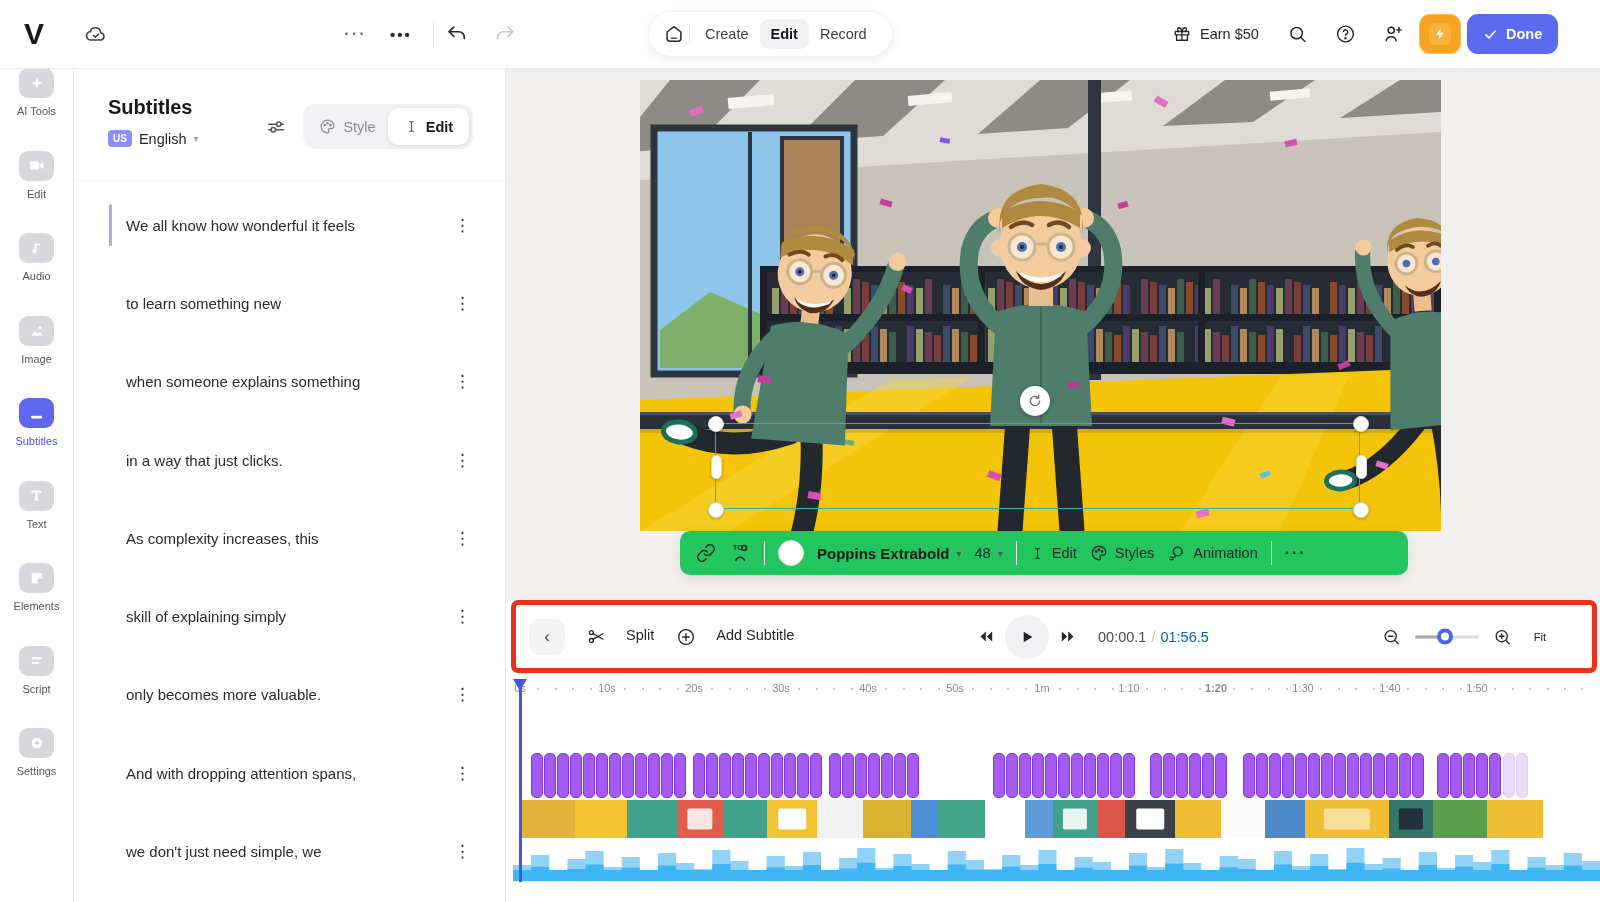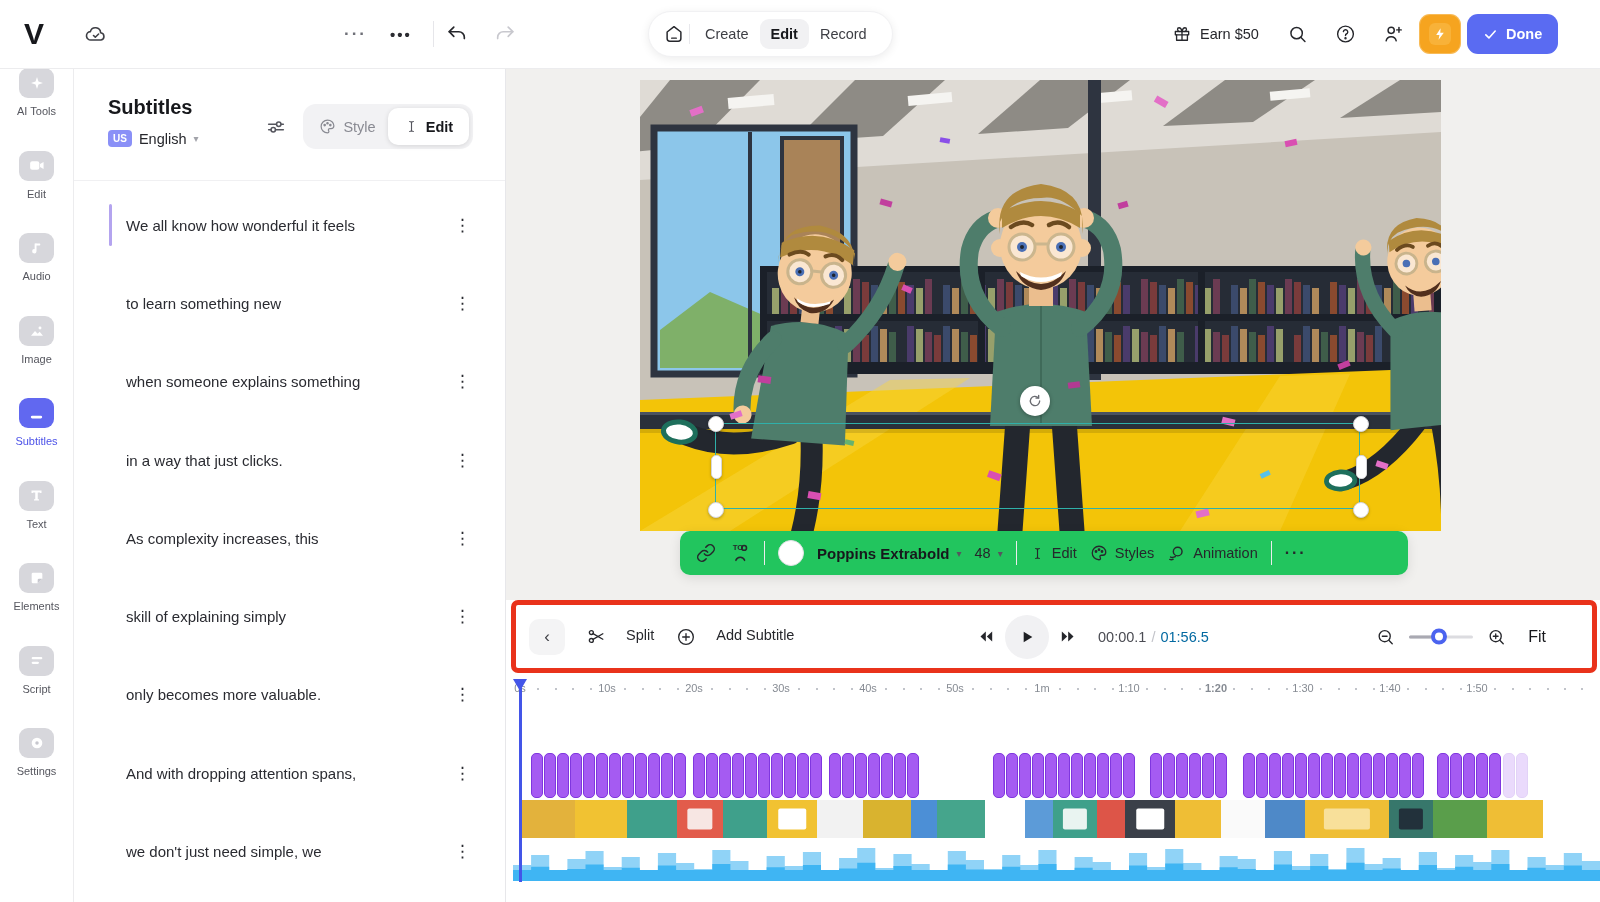--- a/index.html
+++ b/index.html
@@ -75,21 +75,21 @@
   .ctl-btn{display:flex;align-items:flex-start;gap:20px;font-size:14.5px;color:#26272C;cursor:pointer;white-space:nowrap;}
   .play-btn{width:44px;height:44px;border-radius:50%;background:#F1F1F3;display:flex;align-items:center;justify-content:center;cursor:pointer;}
   .seek{cursor:pointer;display:flex;align-items:center}
   .time{margin-left:12px;font-size:14.5px;color:#4B4C53;white-space:nowrap;}
   .time .total{color:#0369a1;text-align:right;}
   .time .sep{color:#C2C3C9;margin:0 5px;}
   .zoom-slider{position:relative;width:64px;height:16px;cursor:pointer;}
   .zs-track{position:absolute;left:0;top:7px;width:64px;height:3px;border-radius:2px;background:#DCDCE0;}
   .zs-fill{position:absolute;left:0;top:7px;width:29px;height:3px;border-radius:2px;background:#A9A9B2;}
   .zs-handle{position:absolute;left:22px;top:0;width:16px;height:16px;border-radius:50%;background:#fff;border:4.5px solid #4B63EF;box-sizing:border-box;}
-  .fit{font-size:16px;color:#17181C;cursor:pointer;margin-left:8px;}
+  .fit{font-size:11px;color:#17181C;cursor:pointer;margin-left:8px;}
   .ruler{position:absolute;left:0;top:678px;width:1600px;height:24px;z-index:3;}
   .tick-label{position:absolute;top:4px;transform:translateX(-50%);font-size:11px;color:#868B93;}
   .tick-dot{position:absolute;top:10px;width:2px;height:2px;border-radius:50%;background:#ADB1B8;}
   .playhead-tri{position:absolute;left:512.5px;top:679px;width:0;height:0;border-left:7.5px solid transparent;border-right:7.5px solid transparent;border-top:12px solid #4355E8;z-index:8;cursor:grab;}
   .playhead-line{position:absolute;left:519px;top:682px;width:2.5px;height:200px;background:#4355E8;z-index:8;}
   .track{position:absolute;left:0;width:1600px;}
   .subtitle-track{top:753px;height:45px;}
   .sub-block{position:absolute;top:0;width:11.5px;height:45px;background:#A55BF2;border:1.5px solid #7F36DF;border-radius:5px;box-sizing:border-box;cursor:pointer;}
   .sub-block.ghost{opacity:.22;}
   .video-track{top:800px;height:38px;}

